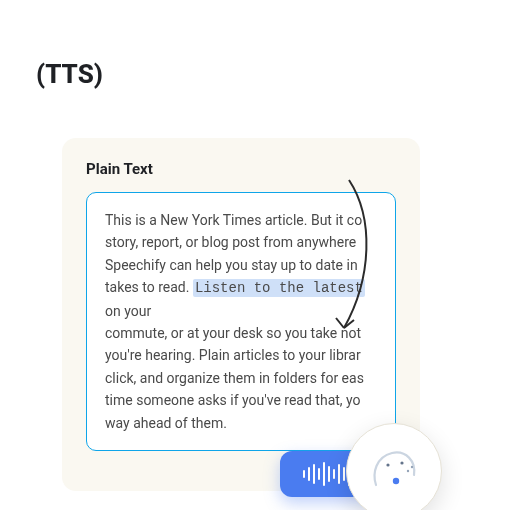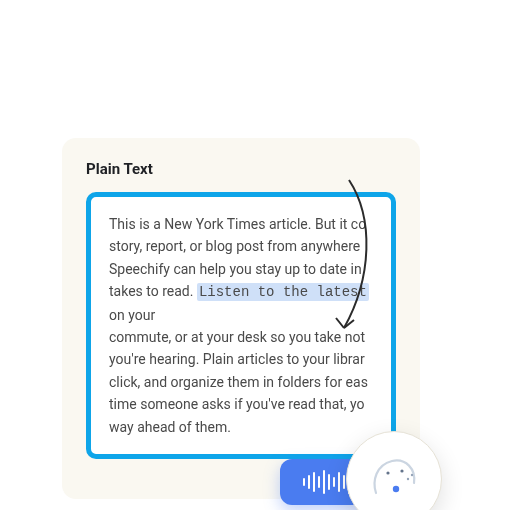--- a/index.html
+++ b/index.html
@@ -27,21 +27,21 @@
     padding: 22px 24px 40px 24px;
   }
   .card-label {
     font-size: 15px;
     font-weight: 700;
     color: #1f2125;
     margin-bottom: 14px;
   }
   .text-panel {
     background: #fff;
-    border: 5px solid #0ea5e9;
+    border: 1px solid #0ea5e9;
     border-radius: 10px;
     padding: 16px 18px;
     font-size: 14px;
     line-height: 1.6;
     color: #4a4a4a;
     overflow: hidden;
     white-space: pre-wrap;
   }
   .hl {
     background: #cfe0f8;
@@ -84,20 +84,21 @@
     width: 70px;
     height: 160px;
     pointer-events: none;
   }
 </style>
 </head>
 <body>
 
 <h1 class="page-title">
   <br>
+  <span>(TTS)</span>
 </h1>
 
 <div class="card">
   <div class="card-label">Plain Text</div>
 
   <div class="text-panel"><span>This is a New York Times article. But it co
 story, report, or blog post from anywhere
 Speechify can help you stay up to date in
 takes to read. </span><span class="hl">Listen to the latest</span><span> on your
 commute, or at your desk so you take not

